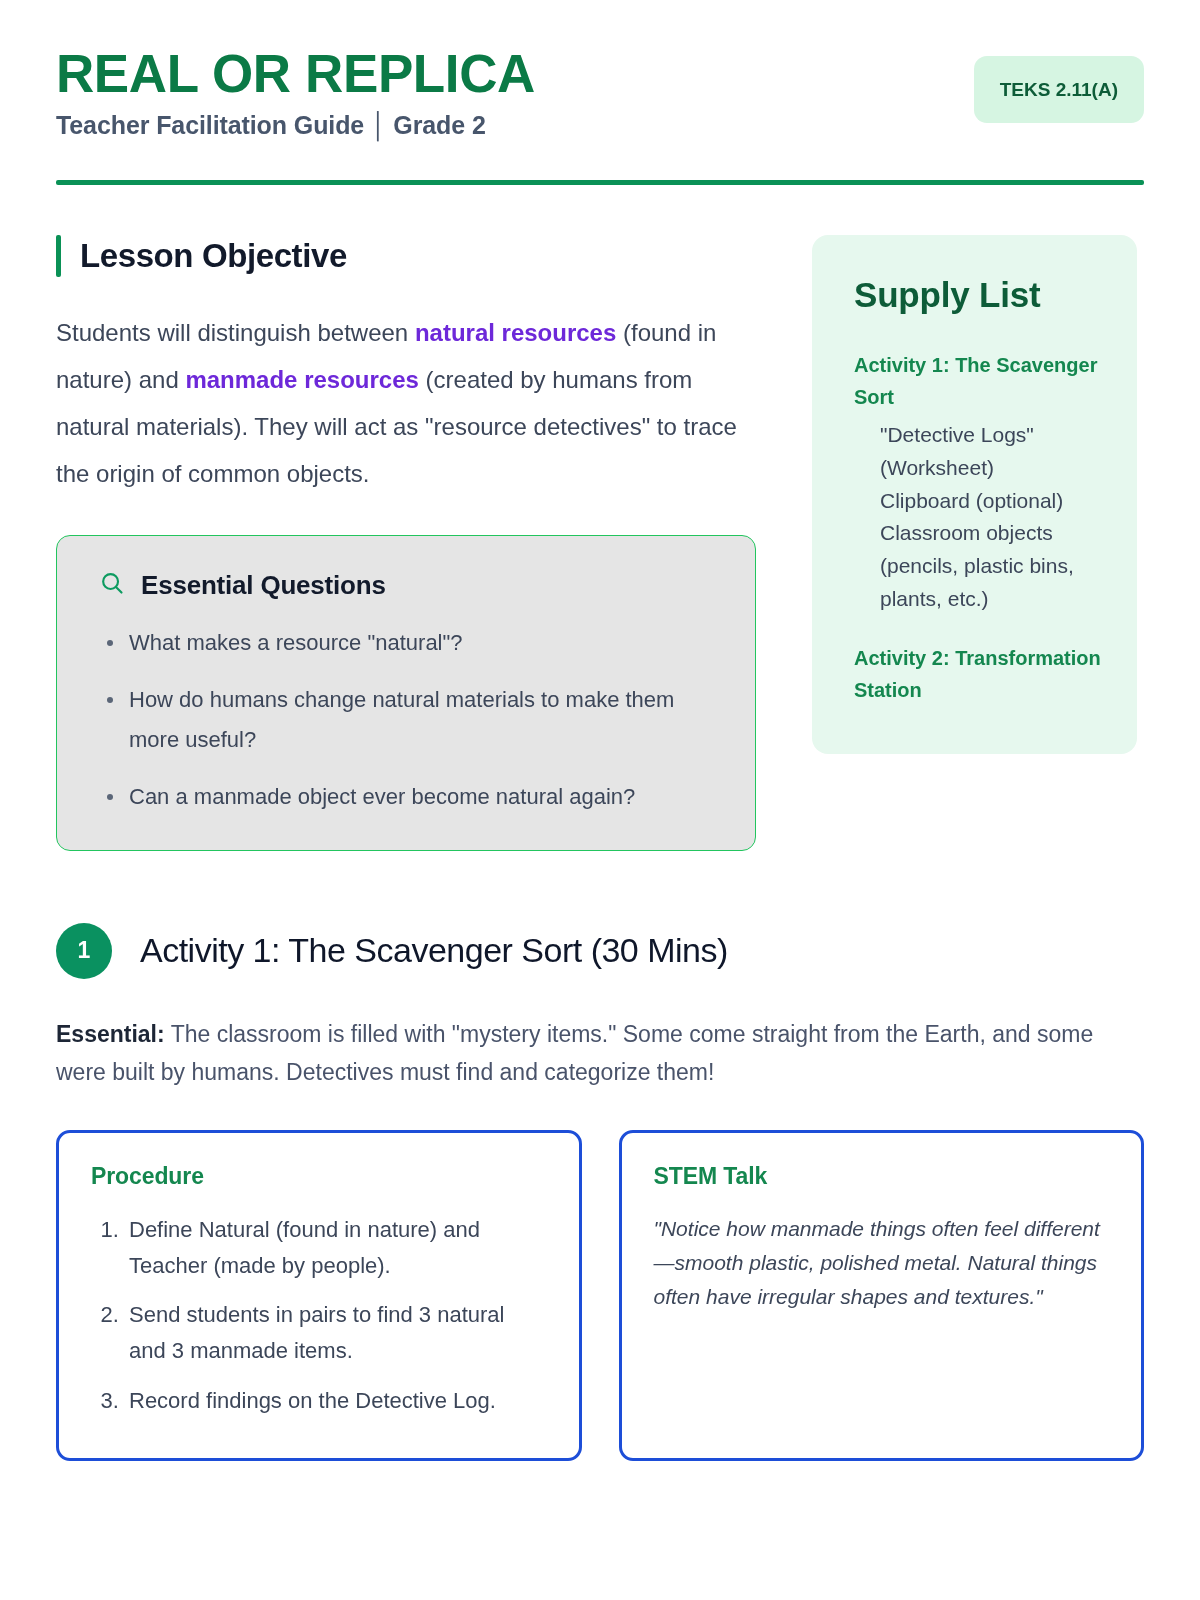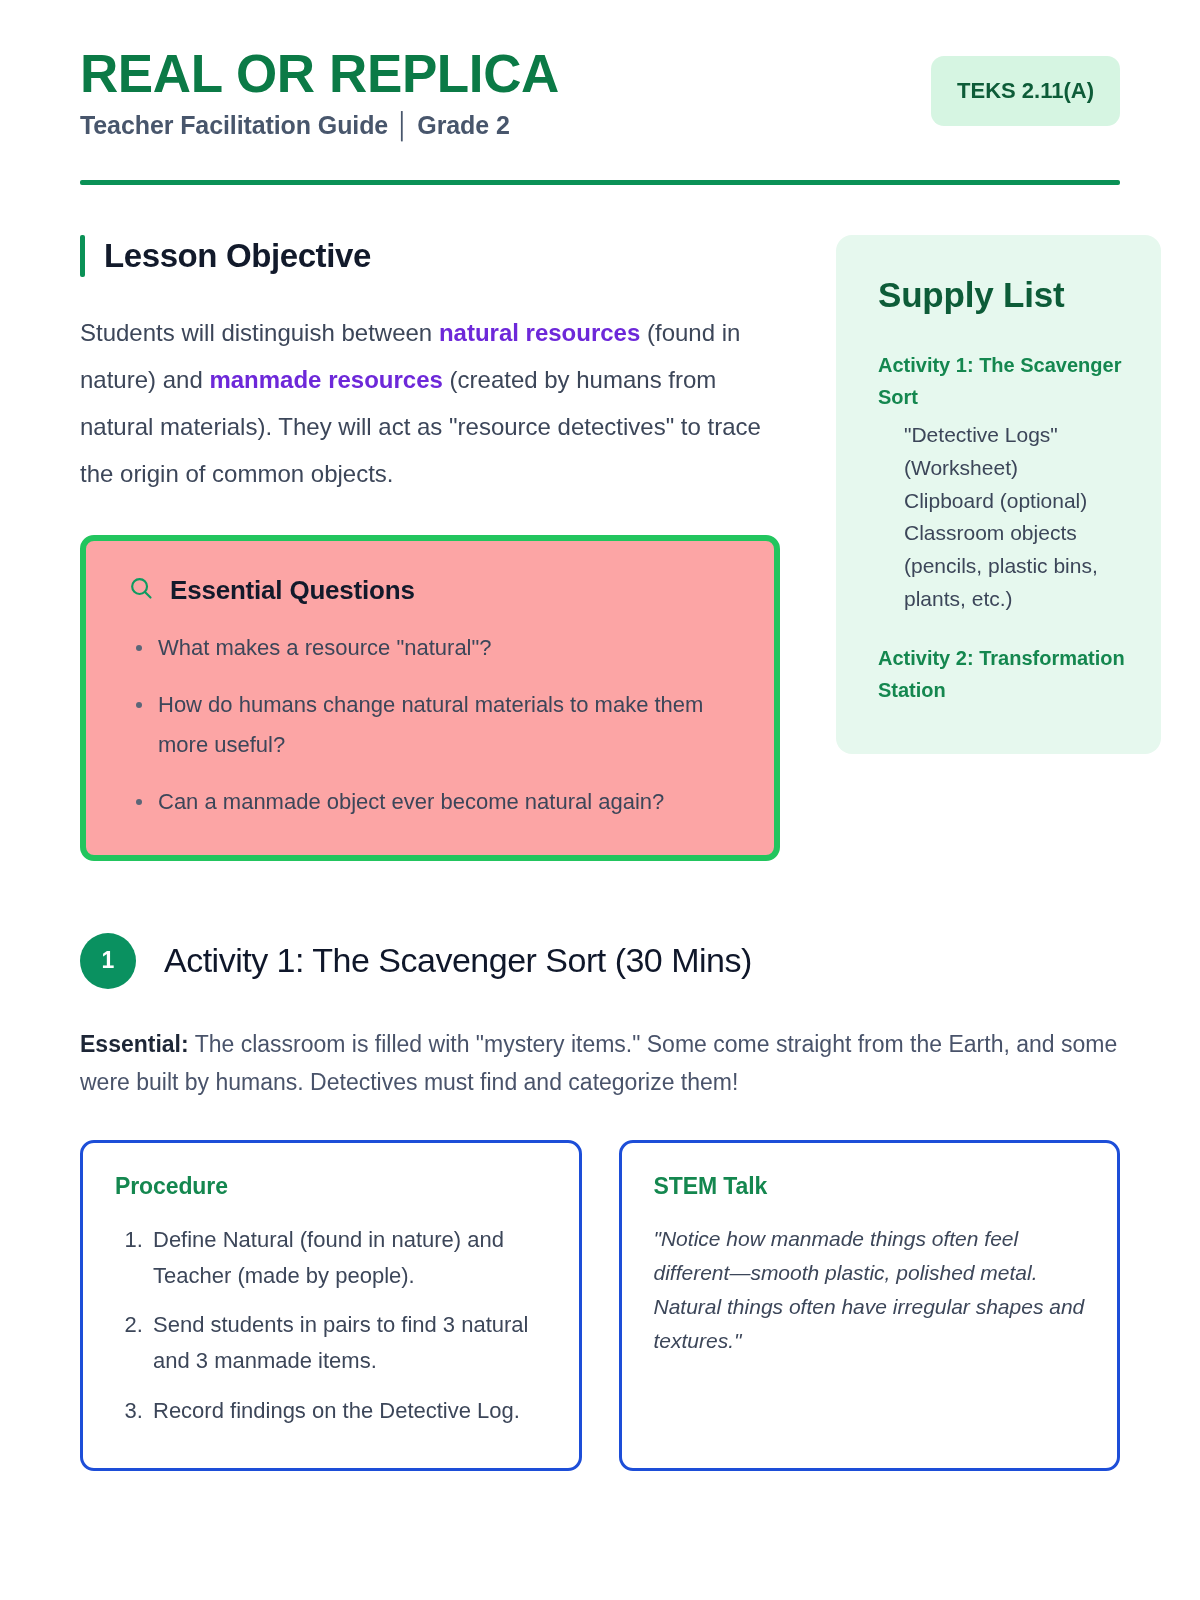--- a/index.html
+++ b/index.html
@@ -13,21 +13,21 @@
     overflow: hidden;
     font-family: "Liberation Sans", sans-serif;
     color: #303a4b;
     -webkit-font-smoothing: antialiased;
   }
 
   .page {
     width: 1200px;
     height: 1600px;
     box-sizing: border-box;
-    padding: 0 80px;
+    padding: 0 56px;
     position: relative;
   }
 
   
   .header {
     display: flex;
     align-items: flex-start;
     justify-content: space-between;
     padding-top: 46px;
   }
@@ -44,41 +44,40 @@
     font-size: 25px;
     font-weight: 700;
     color: #48566c;
     margin: 0;
     letter-spacing: -0.1px;
   }
   .teks-badge {
     margin-top: 10px;
     background: #d6f5e2;
     color: #0d5c38;
-    font-size: 22px;
+    font-size: 19px;
     font-weight: 700;
     padding: 24px 26px;
     border-radius: 13px;
     white-space: nowrap;
     line-height: 1;
   }
   .header-rule {
     height: 5px;
     background: #0a9156;
     margin-top: 40px;
     border-radius: 2px;
   }
 
   
   .top-grid {
     display: flex;
     gap: 56px;
     margin-top: 50px;
     align-items: flex-start;
-    justify-content: space-between;
   }
   .col-main { width: 700px; flex: 0 0 700px; }
   .col-side { width: 325px; flex: 0 0 325px; }
 
   .section-head {
     display: flex;
     align-items: center;
     gap: 19px;
     margin-bottom: 32px;
   }
@@ -101,22 +100,22 @@
     font-size: 24px;
     line-height: 1.96;
     color: #3c4659;
     margin: 0;
   }
   .objective-text b { color: #6d28d9; font-weight: 700; }
 
   
   .eq-card {
     margin-top: 38px;
-    background: #fca5a5;
-    border: 6px solid #22c55e;
+    background: #e5e5e5;
+    border: 1px solid #22c55e;
     border-radius: 14px;
     padding: 34px 36px 34px 42px;
   }
   .eq-head {
     display: flex;
     align-items: center;
     gap: 15px;
     margin-bottom: 22px;
   }
   .eq-head h3 {

